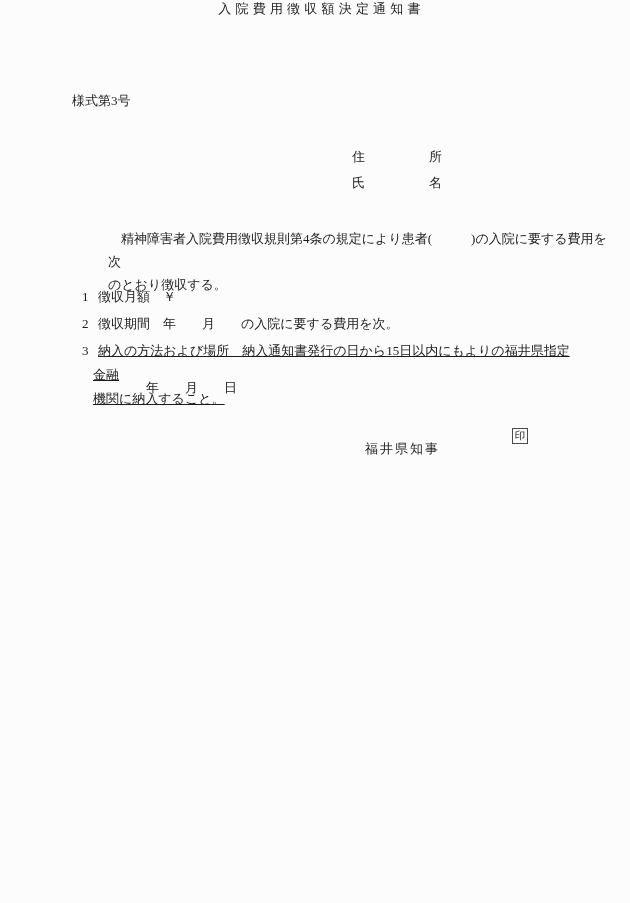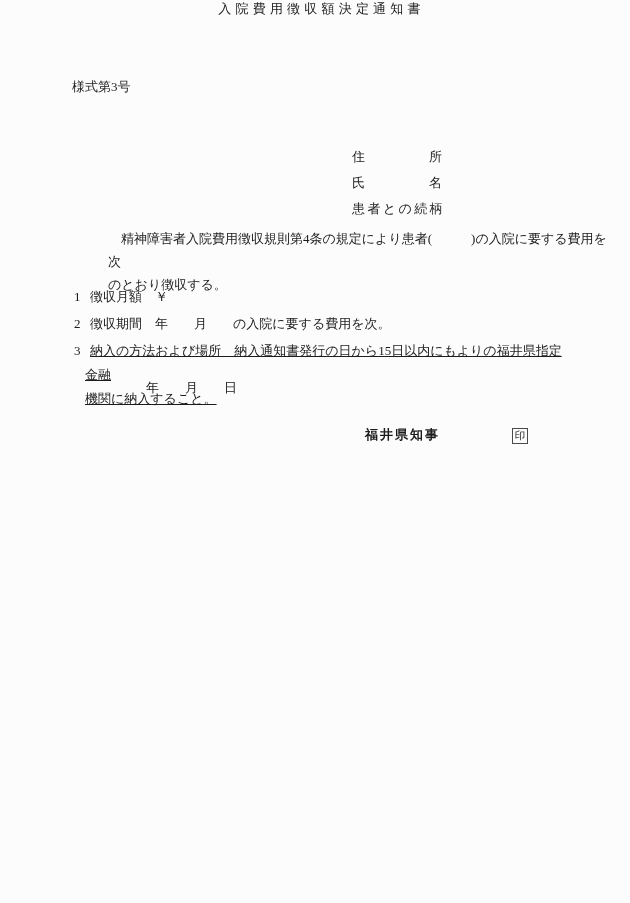--- a/index.html
+++ b/index.html
@@ -17,21 +17,21 @@
     color: #1c1c1c;
     overflow: hidden;
   }
   .line {
     position: absolute;
     line-height: 16px;
     white-space: nowrap;
   }
   .form-number {
     left: 72px;
-    top: 79px;
+    top: 93px;
   }
   .doc-title {
     left: 0;
     right: 0;
     top: 118px;
     text-align: center;
     letter-spacing: 4.2px;
     padding-left: 13px;
     white-space: nowrap;
   }
@@ -55,21 +55,21 @@
     left: 72px;
     top: 227px;
     width: 500px;
     line-height: 23px;
     white-space: pre-line;
     text-indent: 13px;
     margin-left: 36px;
   }
   .item {
     position: absolute;
-    left: 74px;
+    left: 82px;
     line-height: 24px;
   }
   .item-1 { top: 285px; }
   .item-2 { top: 312px; }
   .item-3 { top: 339px; }
   .item-no {
     display: inline-block;
     width: 16px;
     vertical-align: top;
   }
@@ -83,23 +83,22 @@
     margin-left: -5px;
     text-indent: 5px;
     text-decoration: underline;
   }
   .date-line {
     left: 146px;
     top: 380px;
   }
   .signature-name {
     left: 365px;
-    top: 427px;
+    top: 441px;
     letter-spacing: 2px;
-    font-weight: bold;
   }
   .seal-box {
     position: absolute;
     left: 512px;
     top: 428px;
     width: 16px;
     height: 16px;
     border: 1px solid #4a4a4a;
     box-sizing: border-box;
     text-align: center;
@@ -119,21 +118,20 @@
 
   <div class="recipient">
     <div class="recipient-row">
       <span>住</span>
       <span>所</span>
     </div>
     <div class="recipient-row">
       <span>氏</span>
       <span>名</span>
     </div>
-    <div class="recipient-relation">患者との続柄</div>
   </div>
 
   <div class="paragraph">精神障害者入院費用徴収規則第4条の規定により患者(　　　)の入院に要する費用を次
 のとおり徴収する。</div>
 
   <div class="item item-1">
     <span class="item-no">1</span><span class="item-text">徴収月額　￥</span>
   </div>
 
   <div class="item item-2">

